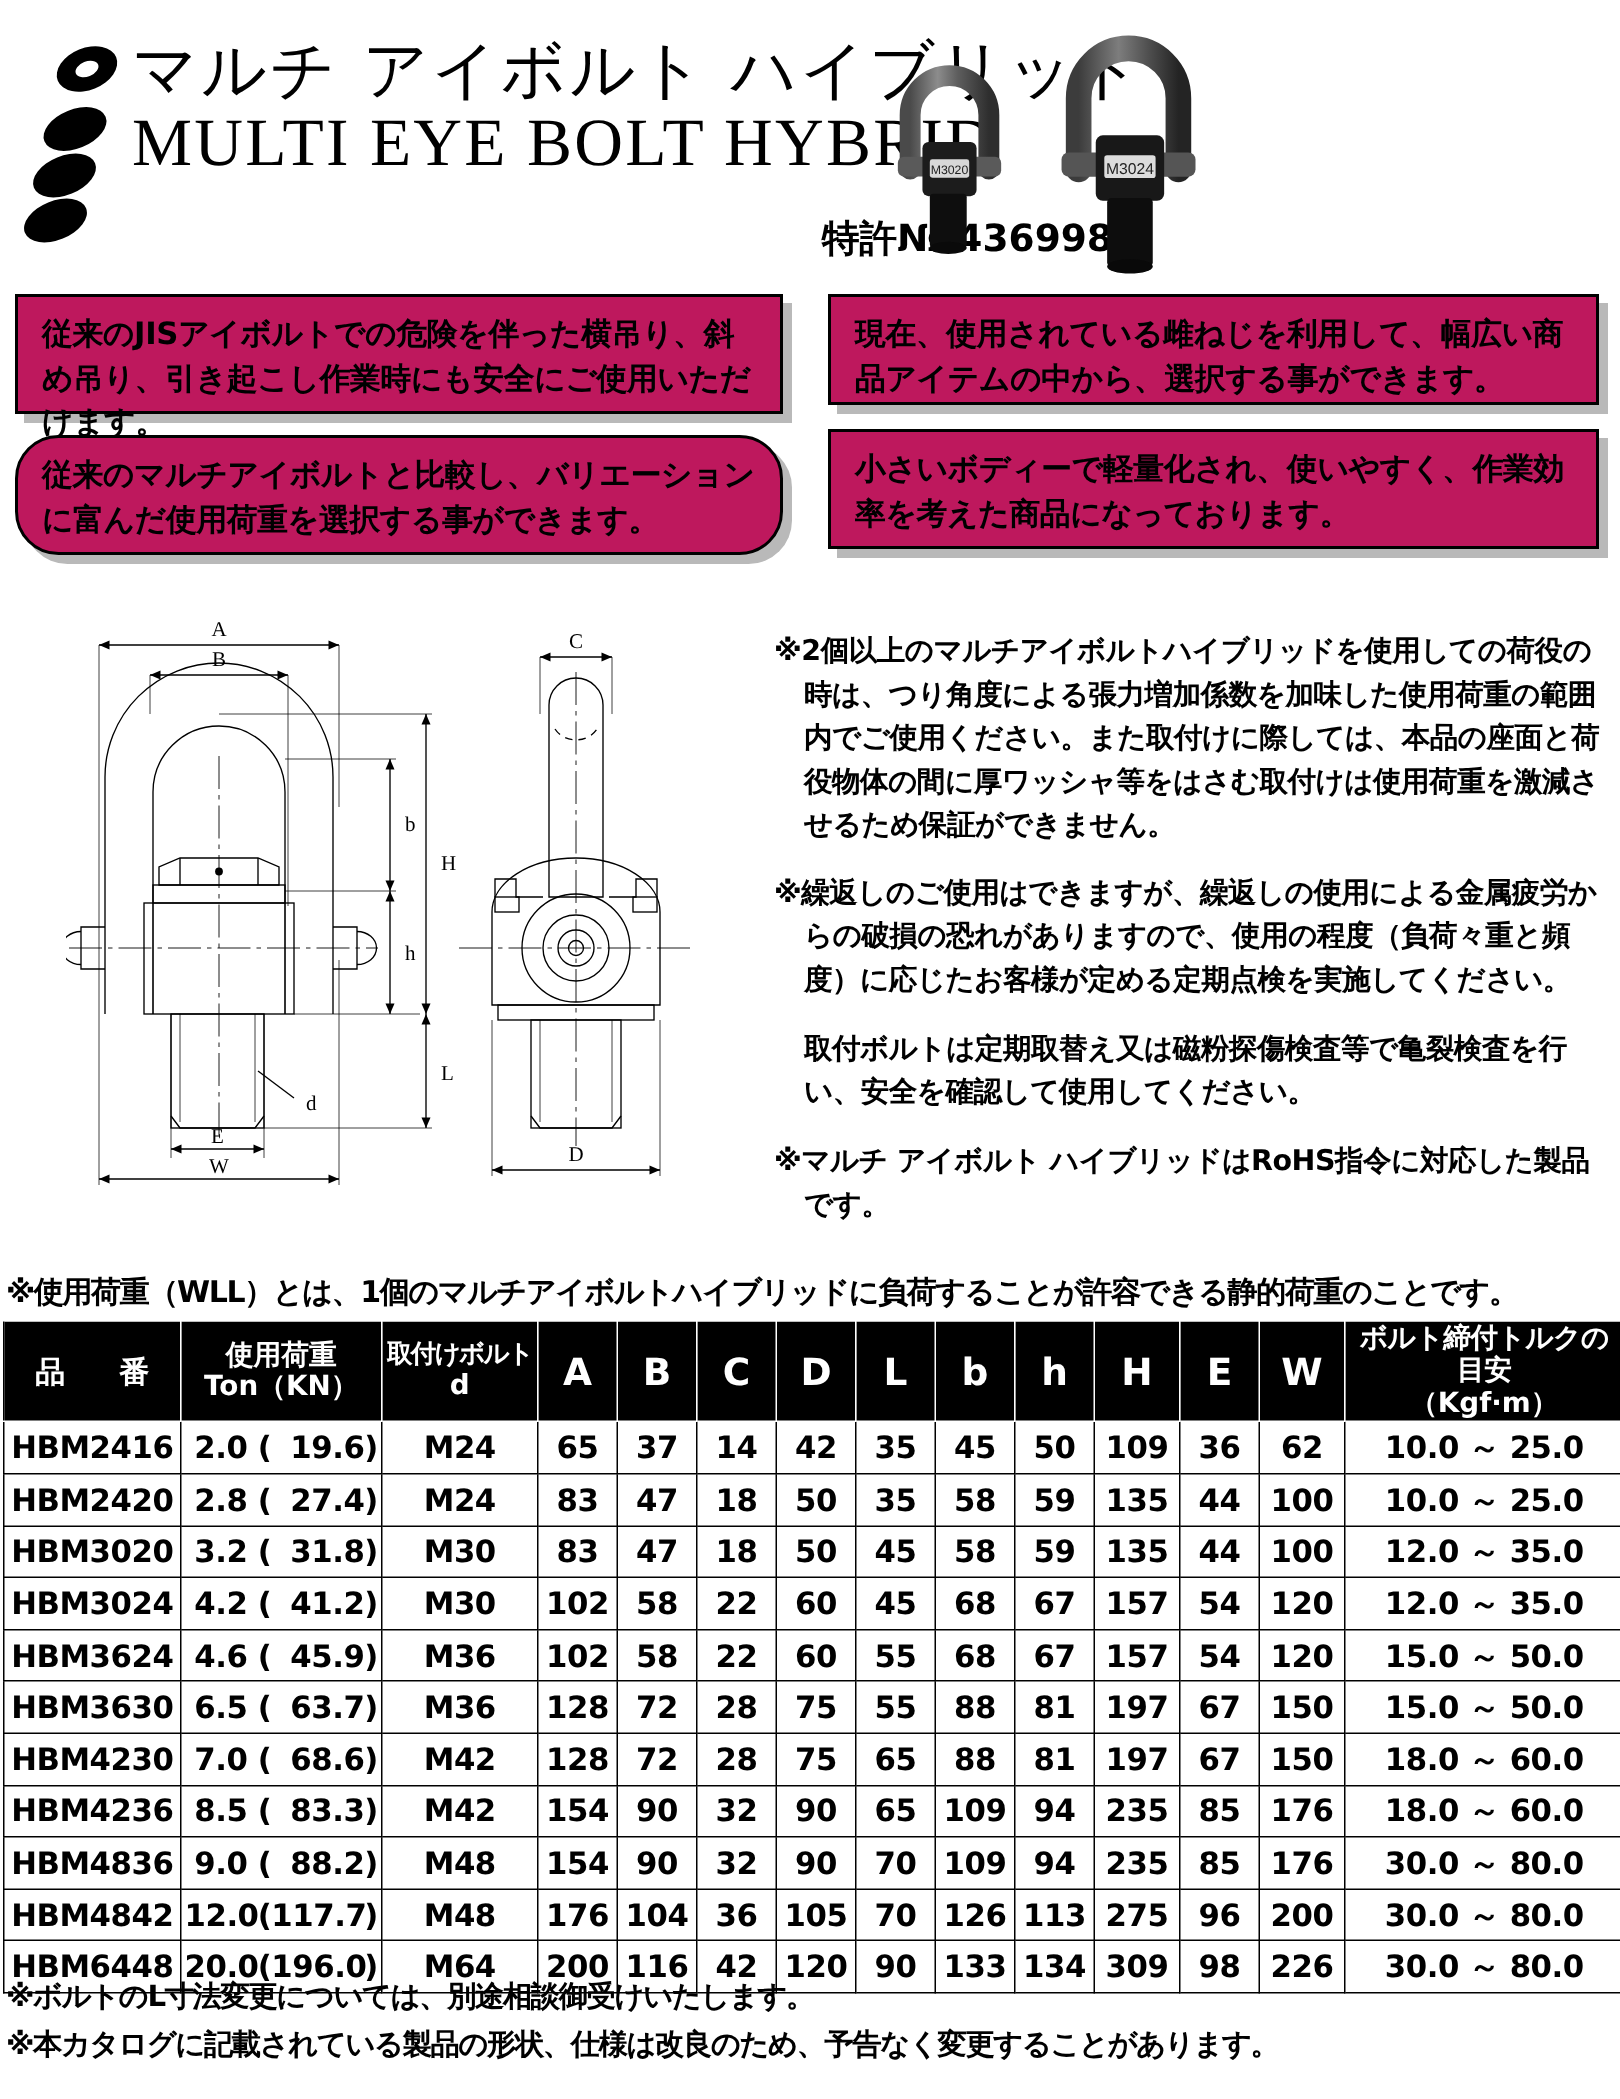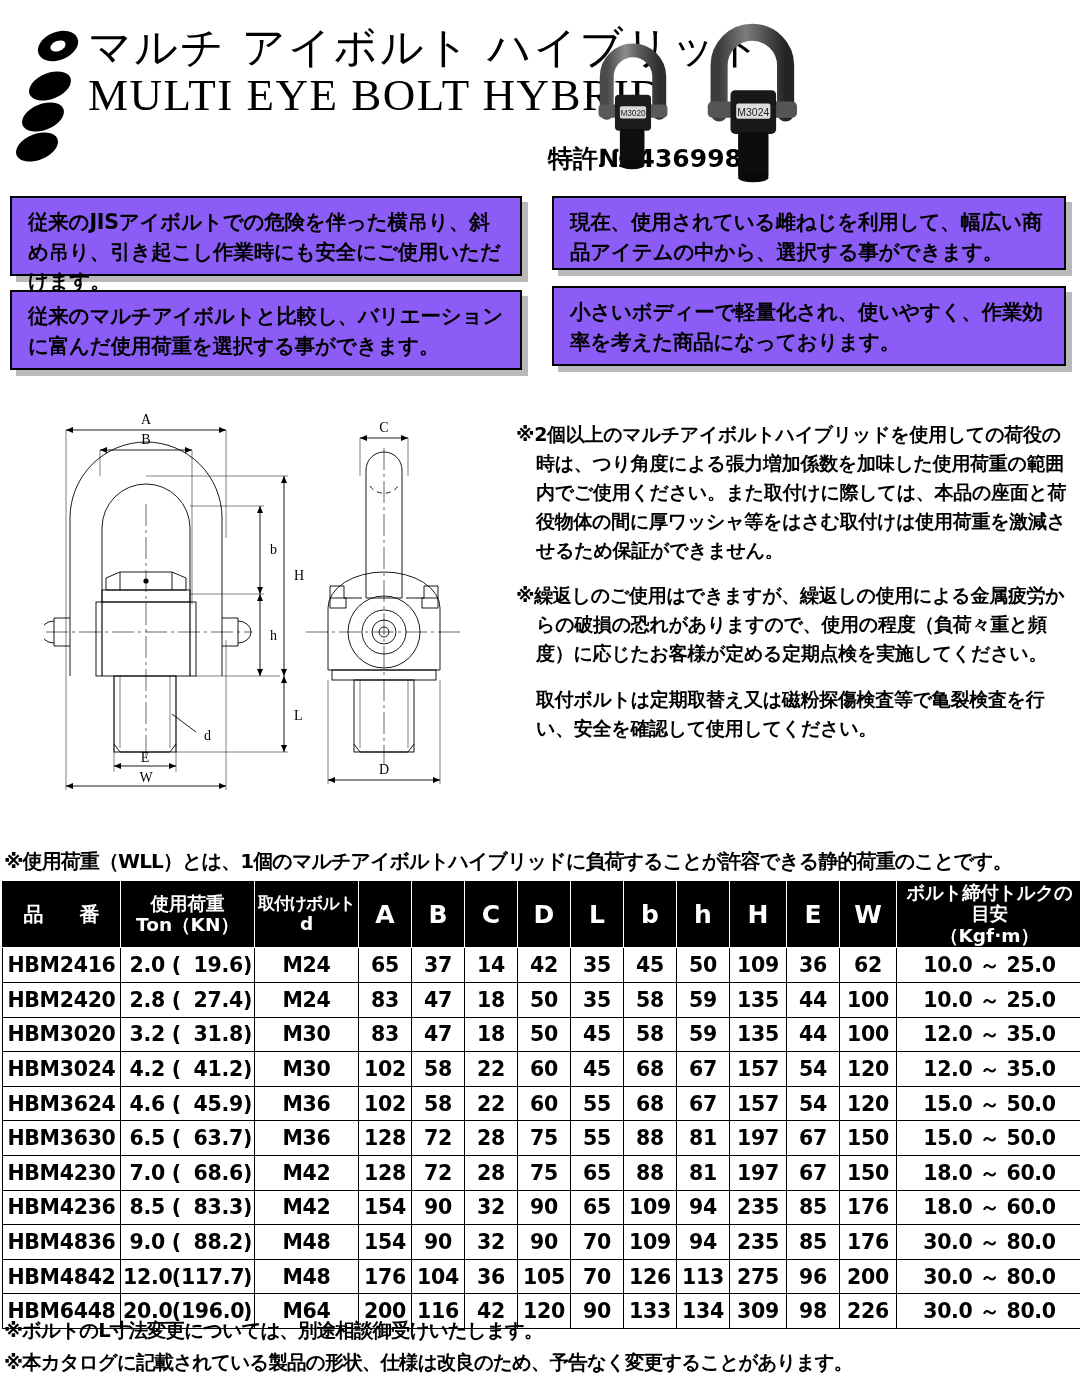--- a/index.html
+++ b/index.html
@@ -70,34 +70,34 @@
   
   .features {
     position: absolute;
     top: 192px;
     left: 0;
     width: 1080px;
     height: 188px;
   }
   .fbox {
     position: absolute;
-    background: #8b5cf6;
+    background: #be185d;
     border: 2.5px solid #000;
     box-shadow: 6px 6px 0 0 #b9b9b9;
     padding: 10px 14px 8px 16px;
   }
   .fbox-txt {
     font-family: "DejaVu Sans", sans-serif;
     font-size: 20.5px;
     font-weight: 700;
     line-height: 1.45;
     letter-spacing: -0.2px;
   }
   .fb-l1 { left: 10px;  top: 4px;   width: 512px; height: 80px; }
-  .fb-l2 { left: 10px;  top: 98px;  width: 512px; height: 80px; }
+  .fb-l2 { left: 10px;  top: 98px;  width: 512px; height: 80px; border-radius: 29px; }
   .fb-r1 { left: 552px; top: 4px;   width: 514px; height: 74px; }
   .fb-r2 { left: 552px; top: 94px;  width: 514px; height: 80px; }
 
   
   .mid {
     position: absolute;
     top: 396px;
     left: 0;
     width: 1080px;
     height: 440px;
@@ -413,20 +413,21 @@
       <text x="340" y="366" font-size="14" fill="#000" stroke="none" text-anchor="middle">D</text>
       <line x1="284" y1="272" x2="284" y2="376" stroke-width="0.5"></line>
       <line x1="396" y1="272" x2="396" y2="376" stroke-width="0.5"></line>
     </g>
   </svg>
 
   <div class="notes">
     <div class="note">※2個以上のマルチアイボルトハイブリッドを使用しての荷役の時は、つり角度による張力増加係数を加味した使用荷重の範囲内でご使用ください。また取付けに際しては、本品の座面と荷役物体の間に厚ワッシャ等をはさむ取付けは使用荷重を激減させるため保証ができません。</div>
     <div class="note">※繰返しのご使用はできますが、繰返しの使用による金属疲労からの破損の恐れがありますので、使用の程度（負荷々重と頻度）に応じたお客様が定める定期点検を実施してください。</div>
     <div class="note no-mark">取付ボルトは定期取替え又は磁粉探傷検査等で亀裂検査を行い、安全を確認して使用してください。</div>
+    <div class="note last">※マルチ アイボルト ハイブリッドはRoHS指令に対応した製品です。</div>
   </div>
 </div>
 
 <div class="wll-note">※使用荷重（WLL）とは、1個のマルチアイボルトハイブリッドに負荷することが許容できる静的荷重のことです。</div>
 
 <div class="tbl-wrap">
   <table class="spec">
     <colgroup>
       <col class="c-model">
         <col class="c-wll">

